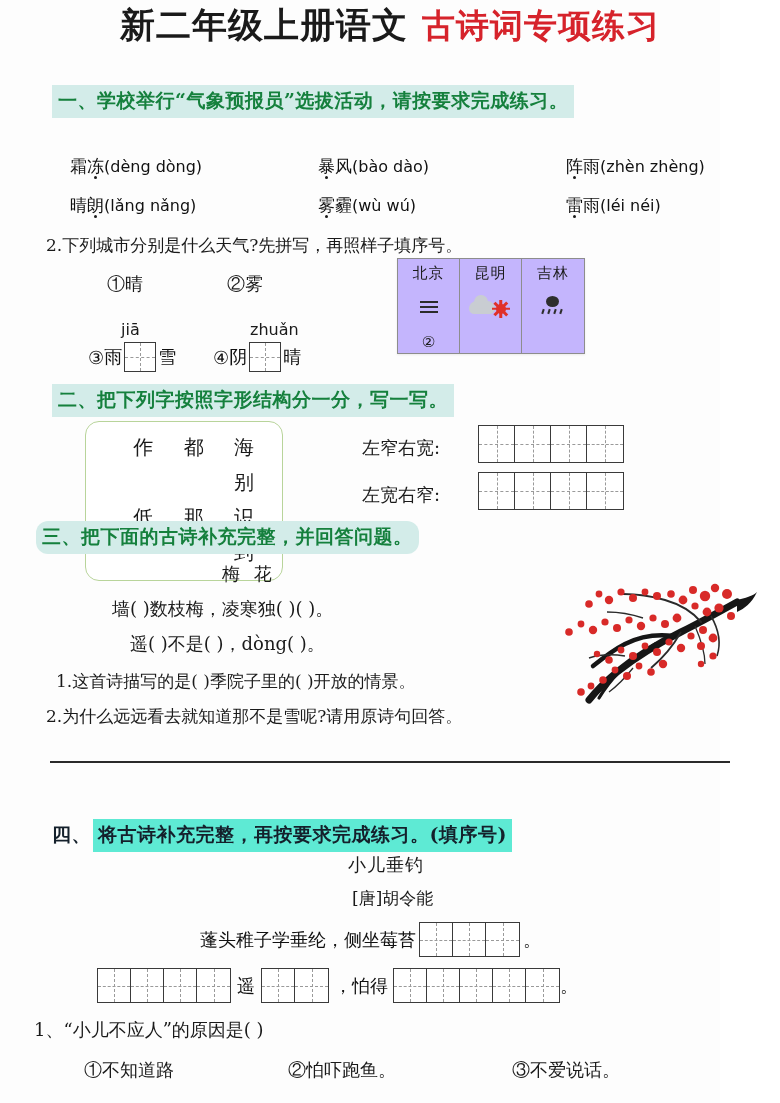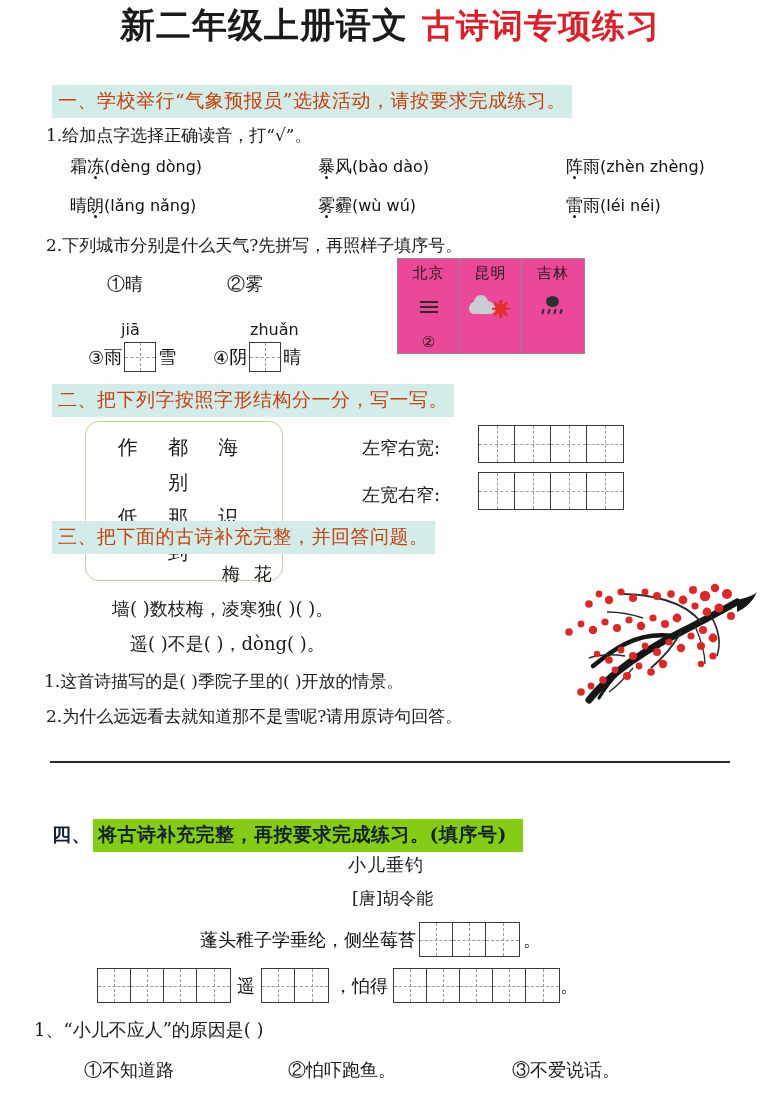--- a/index.html
+++ b/index.html
@@ -45,22 +45,22 @@
     font-weight: 700;
     letter-spacing: 1px;
     color: #d6232b;
   }
 
   
   .sec-head {
     position: absolute;
     font-family: "DejaVu Serif", serif;
     font-size: 19px;
-    font-weight: 400;
-    color: #c2410c;
+    font-weight: 700;
+    color: #15803d;
     background: #d3ece9;
     padding: 3px 6px 4px 6px;
     white-space: nowrap;
     letter-spacing: 0.5px;
   }
   .sec-head-split {
     position: absolute;
     display: flex;
     align-items: baseline;
     white-space: nowrap;
@@ -71,22 +71,22 @@
     font-weight: 700;
     color: #14202b;
     padding: 3px 2px 4px 0;
     letter-spacing: 0.5px;
   }
   .sec-head-split .hl {
     font-family: "DejaVu Serif", serif;
     font-size: 19px;
     font-weight: 700;
     color: #14202b;
-    background: #84cc16;
-    padding: 3px 16px 4px 5px;
+    background: #5eead4;
+    padding: 3px 5px 4px 5px;
     letter-spacing: 0.5px;
   }
 
   
   .txt {
     position: absolute;
     font-family: "DejaVu Serif", serif;
     color: #1a1a1a;
     white-space: nowrap;
   }
@@ -114,21 +114,21 @@
     margin-left: -1.5px;
     background: #1a1a1a;
     border-radius: 50%;
   }
   .py { font-family: "DejaVu Sans", sans-serif; font-size: 16px; }
 
   
   .wtable {
     position: absolute;
     border: 1.5px solid #8d8d8d;
-    background: #ec4899;
+    background: #c4b5fd;
     display: flex;
     box-shadow: 0 1px 2px rgba(0,0,0,0.08);
     align-items: flex-end;
   }
   .wcol {
     width: 62px;
     border-right: 1.5px solid #8d8d8d;
     display: flex;
     flex-direction: column;
     align-items: center;
@@ -201,21 +201,21 @@
     background: #fff;
     padding: 8px 16px 10px 16px;
     box-sizing: border-box;
   }
   .charbox .r {
     font-family: "DejaVu Serif", serif;
     font-size: 20px;
     letter-spacing: 12px;
     color: #1a1a1a;
     line-height: 1.75;
-    text-align: center;
+    text-align: right;
   }
 
   
   .grid {
     position: absolute;
     display: flex;
     border: 1.6px solid #3a3a3a;
     background: #fff;
     box-sizing: content-box;
   }
@@ -264,21 +264,20 @@
 
 <div class="page">
 
   <div class="title-row">
     <span class="title-main">新二年级上册语文</span>
     <span class="title-accent">古诗词专项练习</span>
   </div>
 
   <div class="sec-head" style="left:52px; top:85px;">一、学校举行“气象预报员”选拔活动，请按要求完成练习。</div>
 
-  <div class="txt t17" style="left:46px; top:124px;">1.给加点字选择正确读音，打“√”。</div>
 
   <div class="pyrow" style="left:70px; top:155px;">
     <span class="pycell"><span>霜</span><span class="dotted-u">冻</span><span class="py">(dèng  dòng)</span></span>
     <span class="pycell"><span class="dotted-u">暴</span><span>风</span><span class="py">(bào  dào)</span></span>
     <span class="pycell"><span class="dotted-u">阵</span><span>雨</span><span class="py">(zhèn  zhèng)</span></span>
   </div>
 
   <div class="pyrow" style="left:70px; top:194px;">
     <span class="pycell"><span>晴</span><span class="dotted-u">朗</span><span class="py">(lǎng  nǎng)</span></span>
     <span class="pycell"><span class="dotted-u">雾</span><span>霾</span><span class="py">(wù  wú)</span></span>
@@ -374,28 +373,28 @@
   </div>
 
   <div class="txt t18" style="left:362px; top:483px;">左宽右窄:</div>
   <div class="grid" style="left:478px; top:472px;">
     <div class="cell"></div>
     <div class="cell"></div>
     <div class="cell"></div>
     <div class="cell"></div>
   </div>
 
-  <div class="sec-head" style="left:52px; top:521px;">三、把下面的古诗补充完整，并回答问题。</div>
+  <div class="sec-head" style="left:36px; top:521px;border-radius:12px;">三、把下面的古诗补充完整，并回答问题。</div>
 
   <div class="txt t18" style="left:222px; top:562px; letter-spacing:4px;">梅 花</div>
 
   <div class="txt t18" style="left:112px; top:597px;">墙(    )数枝梅，凌寒独(    )(    )。</div>
   <div class="txt t18" style="left:130px; top:632px;">遥(    )不是(    )，dòng(    )。</div>
 
-  <div class="txt t17" style="left:44px; top:670px;">1.这首诗描写的是(    )季院子里的(      )开放的情景。</div>
+  <div class="txt t17" style="left:56px; top:670px;">1.这首诗描写的是(    )季院子里的(      )开放的情景。</div>
   <div class="txt t17" style="left:46px; top:705px;">2.为什么远远看去就知道那不是雪呢?请用原诗句回答。</div>
 
   <svg class="plum" style="left:505px; top:560px;" width="272" height="150" viewBox="0 0 272 150">
     <g>
       <path d="M232 42 C214 52 196 62 176 72 C152 84 132 96 112 112 C100 122 92 130 84 140" stroke="#161616" stroke-width="7" fill="none" stroke-linecap="round"></path>
       <path d="M232 40 C240 38 248 36 252 32 C246 44 240 48 232 52 Z" fill="#161616"></path>
       <path d="M168 76 C152 74 136 76 120 84 C108 90 98 98 88 106" stroke="#161616" stroke-width="4.5" fill="none" stroke-linecap="round"></path>
       <path d="M150 84 C138 92 126 100 114 112 C106 120 100 128 94 138" stroke="#161616" stroke-width="3.2" fill="none" stroke-linecap="round"></path>
       <path d="M196 62 C186 50 174 44 160 40 C146 36 132 34 118 34" stroke="#2a2a2a" stroke-width="2" fill="none" stroke-linecap="round"></path>
       <path d="M176 72 C168 86 158 98 146 108" stroke="#2a2a2a" stroke-width="1.8" fill="none"></path>

